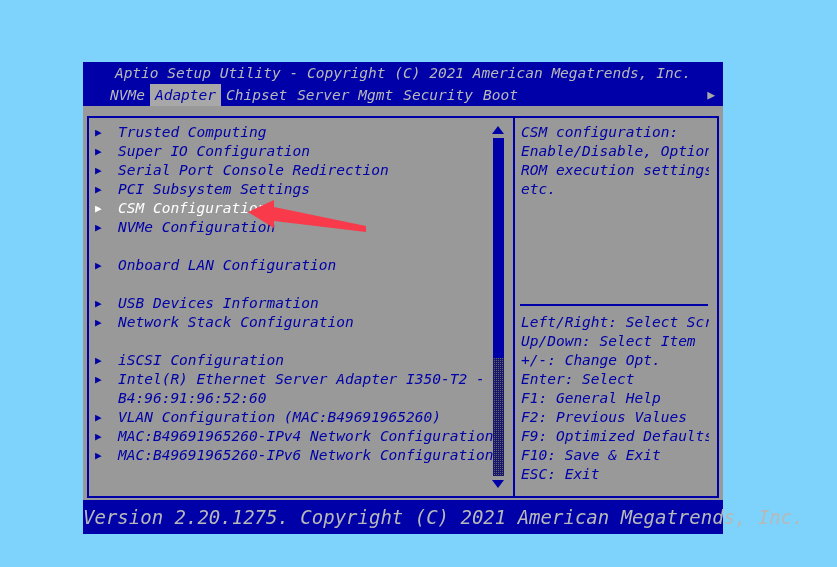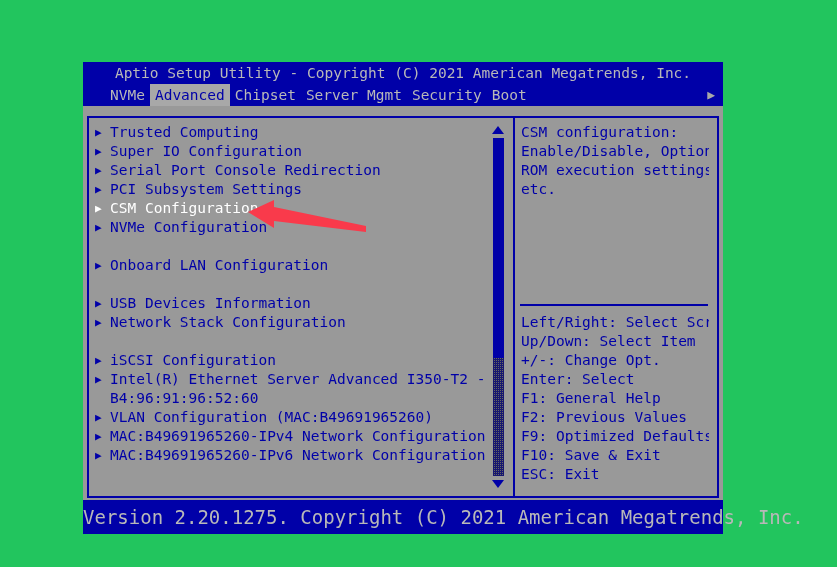--- a/index.html
+++ b/index.html
@@ -11,21 +11,22 @@
     width: 837px;
     height: 567px;
     overflow: hidden;
     font-family: "DejaVu Sans Mono", "Liberation Mono", monospace;
   }
 
   #screen {
     position: relative;
     width: 837px;
     height: 567px;
-    background: #22c55e;
+    background: #7dd3fc;
+    font-style: italic;
   }
 
   
   #bios-window {
     position: absolute;
     left: 83px;
     top: 62px;
     width: 640px;
     height: 472px;
     background: #999999;
@@ -136,20 +137,21 @@
   .menu-row.spacer { color: transparent; }
   .menu-row .bullet {
     width: 15px;
     flex: 0 0 15px;
     font-size: 11px;
     line-height: 19px;
     color: #0000A8;
   }
   .menu-row .mlabel {
     white-space: pre;
+    margin-left: 8px;
   }
   .menu-row.selected .bullet,
   .menu-row.selected .mlabel {
     color: #ffffff;
   }
   .menu-row.cont .bullet { visibility: hidden; }
 
   
   .scrollbar {
     position: absolute;
@@ -260,21 +262,21 @@
 </head>
 <body>
 
 <div id="screen">
 
   <div id="bios-window">
 
     <div class="title-bar">Aptio Setup Utility - Copyright (C) 2021 American Megatrends, Inc.</div>
 
     <div class="tab-bar">
-      <div class="tab-inner" id="tab-inner"><div class="tab">NVMe</div><div class="tab active">Advanced</div><div class="tab">Chipset</div><div class="tab">Server Mgmt</div><div class="tab">Security</div><div class="tab">Boot</div></div>
+      <div class="tab-inner" id="tab-inner"><div class="tab">NVMe</div><div class="tab active">Adapter</div><div class="tab">Chipset</div><div class="tab">Server Mgmt</div><div class="tab">Security</div><div class="tab">Boot</div></div>
       <div class="tab-more">▶</div>
     </div>
 
     <div class="content-frame">
 
       <div class="pane-divider"></div>
 
       <div class="left-pane">
         <div class="menu-list" id="menu-list">
             <div class="menu-row"><span class="bullet">▶</span><span class="mlabel">Trusted Computing</span></div>
@@ -283,21 +285,21 @@
             <div class="menu-row"><span class="bullet">▶</span><span class="mlabel">PCI Subsystem Settings</span></div>
             <div class="menu-row selected"><span class="bullet">▶</span><span class="mlabel">CSM Configuration</span></div>
             <div class="menu-row"><span class="bullet">▶</span><span class="mlabel">NVMe Configuration</span></div>
             <div class="menu-row spacer"><span class="bullet"></span><span class="mlabel"></span></div>
             <div class="menu-row"><span class="bullet">▶</span><span class="mlabel">Onboard LAN Configuration</span></div>
             <div class="menu-row spacer"><span class="bullet"></span><span class="mlabel"></span></div>
             <div class="menu-row"><span class="bullet">▶</span><span class="mlabel">USB Devices Information</span></div>
             <div class="menu-row"><span class="bullet">▶</span><span class="mlabel">Network Stack Configuration</span></div>
             <div class="menu-row spacer"><span class="bullet"></span><span class="mlabel"></span></div>
             <div class="menu-row"><span class="bullet">▶</span><span class="mlabel">iSCSI Configuration</span></div>
-            <div class="menu-row"><span class="bullet">▶</span><span class="mlabel">Intel(R) Ethernet Server Advanced I350-T2 -</span></div>
+            <div class="menu-row"><span class="bullet">▶</span><span class="mlabel">Intel(R) Ethernet Server Adapter I350-T2 -</span></div>
             <div class="menu-row cont"><span class="bullet">▶</span><span class="mlabel">B4:96:91:96:52:60</span></div>
             <div class="menu-row"><span class="bullet">▶</span><span class="mlabel">VLAN Configuration (MAC:B49691965260)</span></div>
             <div class="menu-row"><span class="bullet">▶</span><span class="mlabel">MAC:B49691965260-IPv4 Network Configuration</span></div>
             <div class="menu-row"><span class="bullet">▶</span><span class="mlabel">MAC:B49691965260-IPv6 Network Configuration</span></div>
           </div>
 
         <div class="scrollbar">
           <div class="sb-arrow up"></div>
           <div class="sb-track"></div>
           <div class="sb-thumb"></div>

